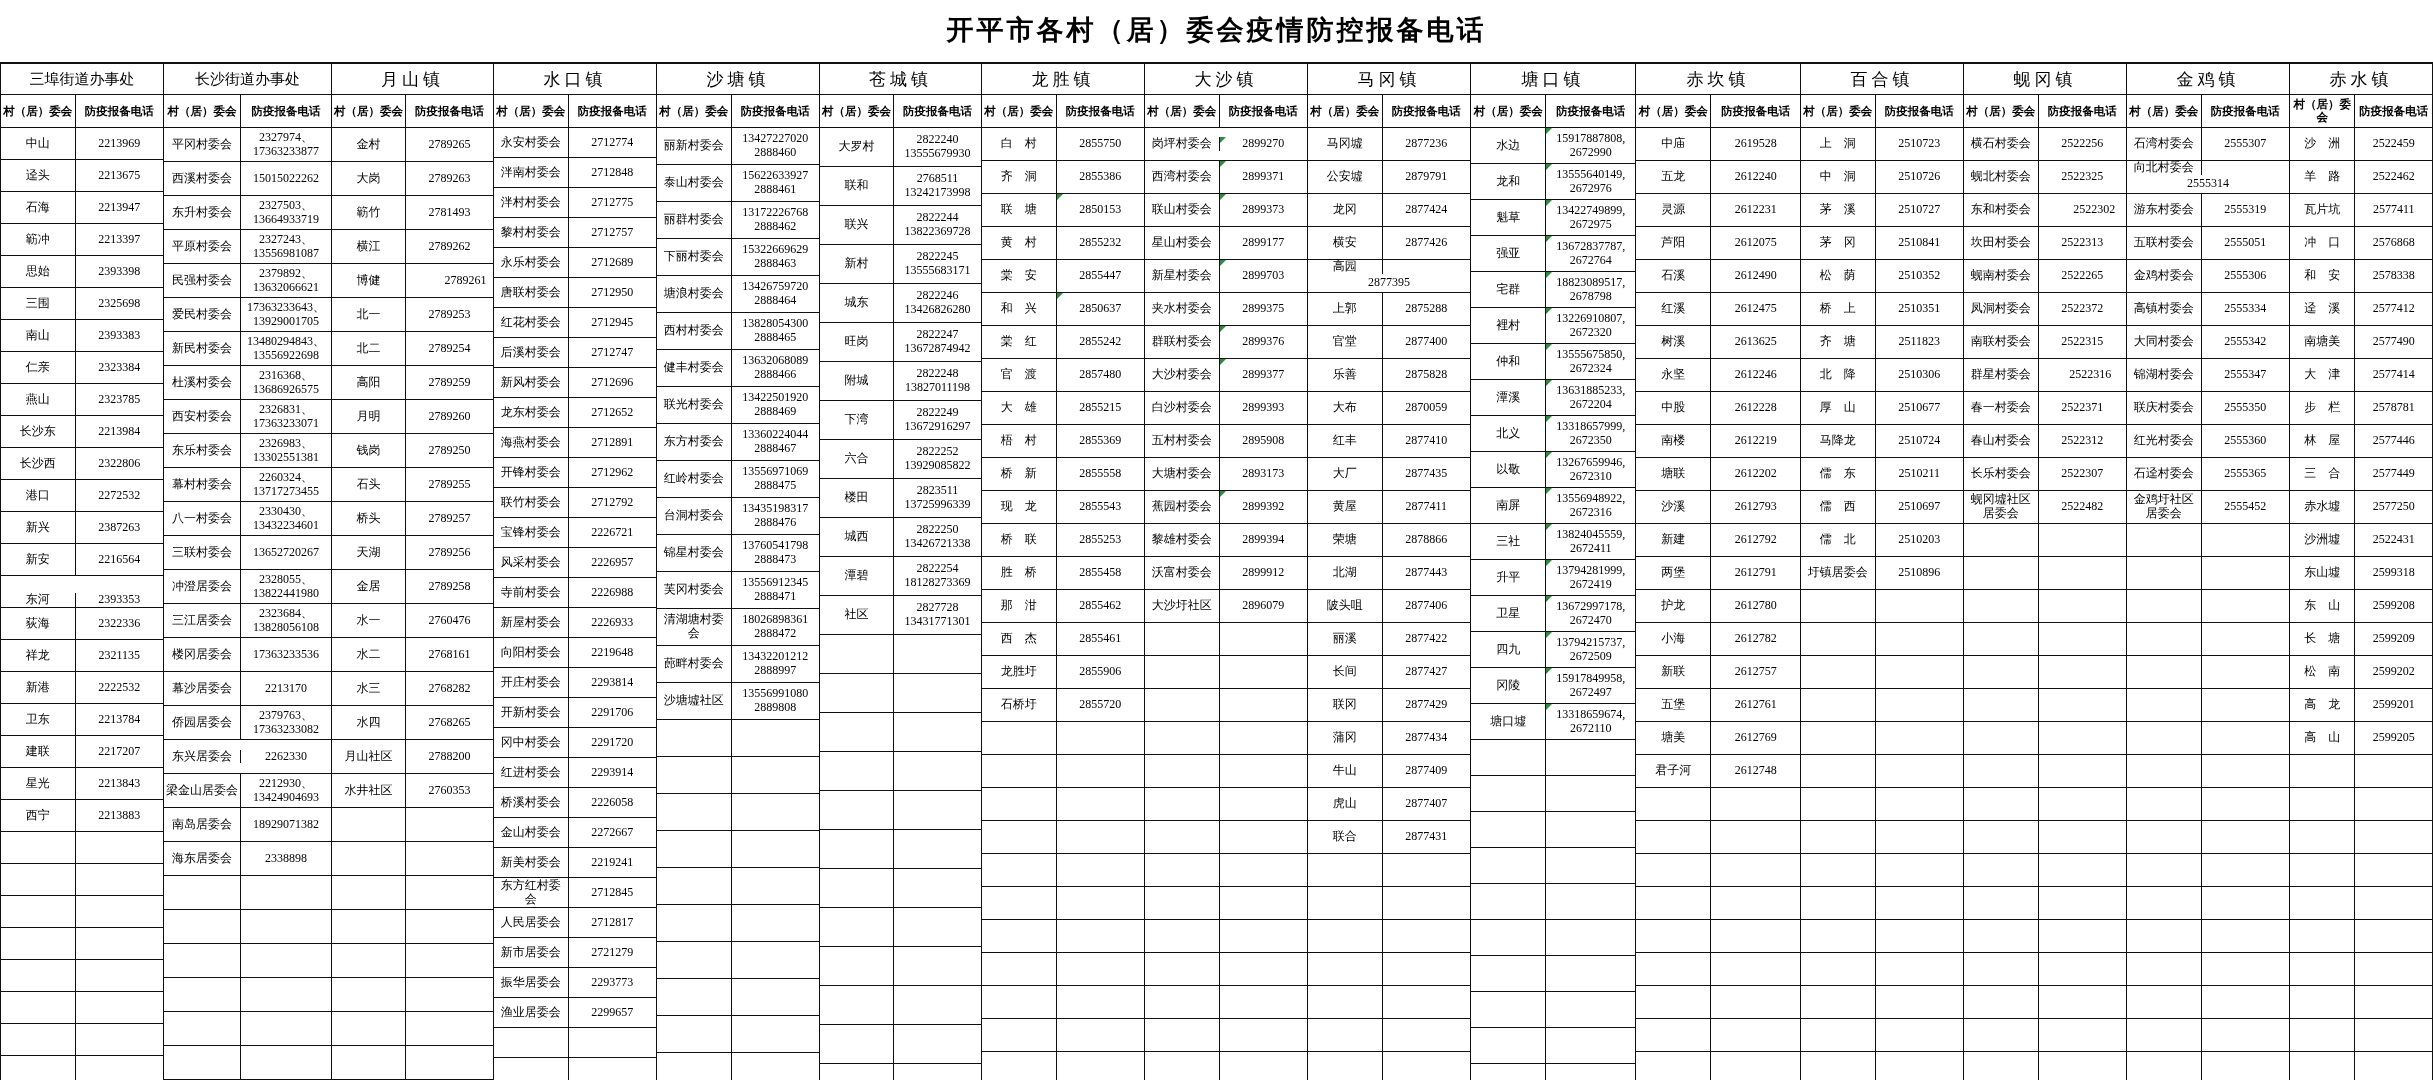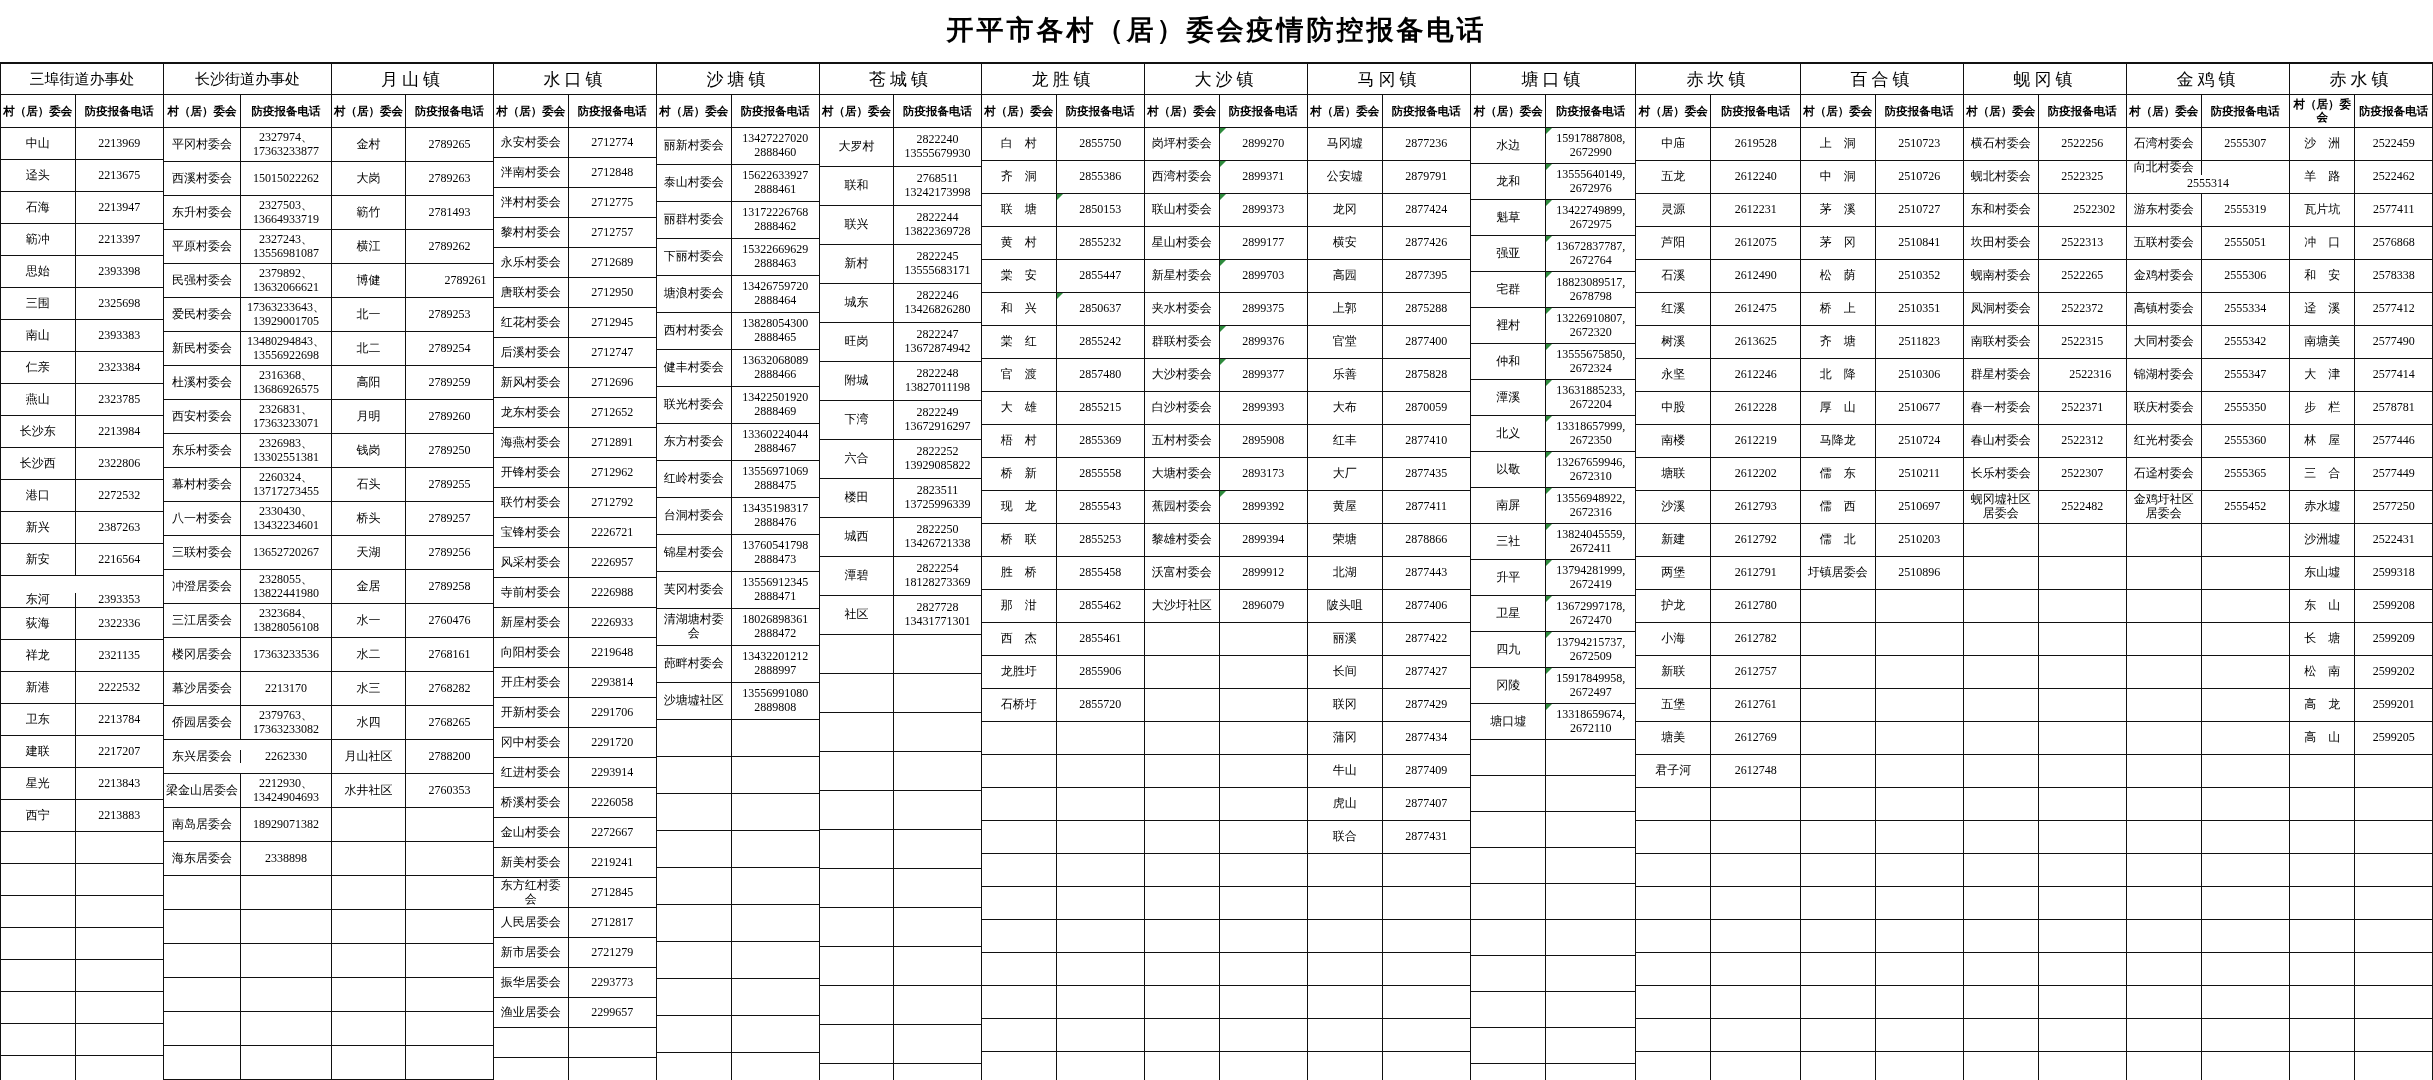--- a/index.html
+++ b/index.html
@@ -933,21 +933,21 @@
         </div>
       </div>
     </div>
     <div class="group" style="width: 163px;">
       <div class="g-header">大沙镇</div>
       <div class="g-sub">
         <div class="sc sc1">村（居）委会</div>
         <div class="sc sc2">防疫报备电话</div>
       </div>
       <div class="g-body">
-        <div class="row" style="min-height: 33px;">
+        <div class="row" style="min-height: 33px; align-items: center;">
           <div class="cell name">岗坪村委会</div>
           <div class="cell phone">2899270<div class="tri"></div></div>
         </div>
         <div class="row" style="min-height: 33px;">
           <div class="cell name">西湾村委会</div>
           <div class="cell phone">2899371<div class="tri"></div></div>
         </div>
         <div class="row" style="min-height: 33px;">
           <div class="cell name">联山村委会</div>
           <div class="cell phone">2899373<div class="tri"></div></div>
@@ -1074,21 +1074,21 @@
           <div class="cell phone">2879791</div>
         </div>
         <div class="row" style="min-height: 33px;">
           <div class="cell name">龙冈</div>
           <div class="cell phone">2877424</div>
         </div>
         <div class="row" style="min-height: 33px;">
           <div class="cell name">横安</div>
           <div class="cell phone">2877426</div>
         </div>
-        <div class="row" style="min-height: 33px;">
+        <div class="row" style="min-height: 33px; flex-direction: column;">
           <div class="cell name">高园</div>
           <div class="cell phone">2877395</div>
         </div>
         <div class="row" style="min-height: 33px;">
           <div class="cell name">上郭</div>
           <div class="cell phone">2875288</div>
         </div>
         <div class="row" style="min-height: 33px;">
           <div class="cell name">官堂</div>
           <div class="cell phone">2877400</div>

